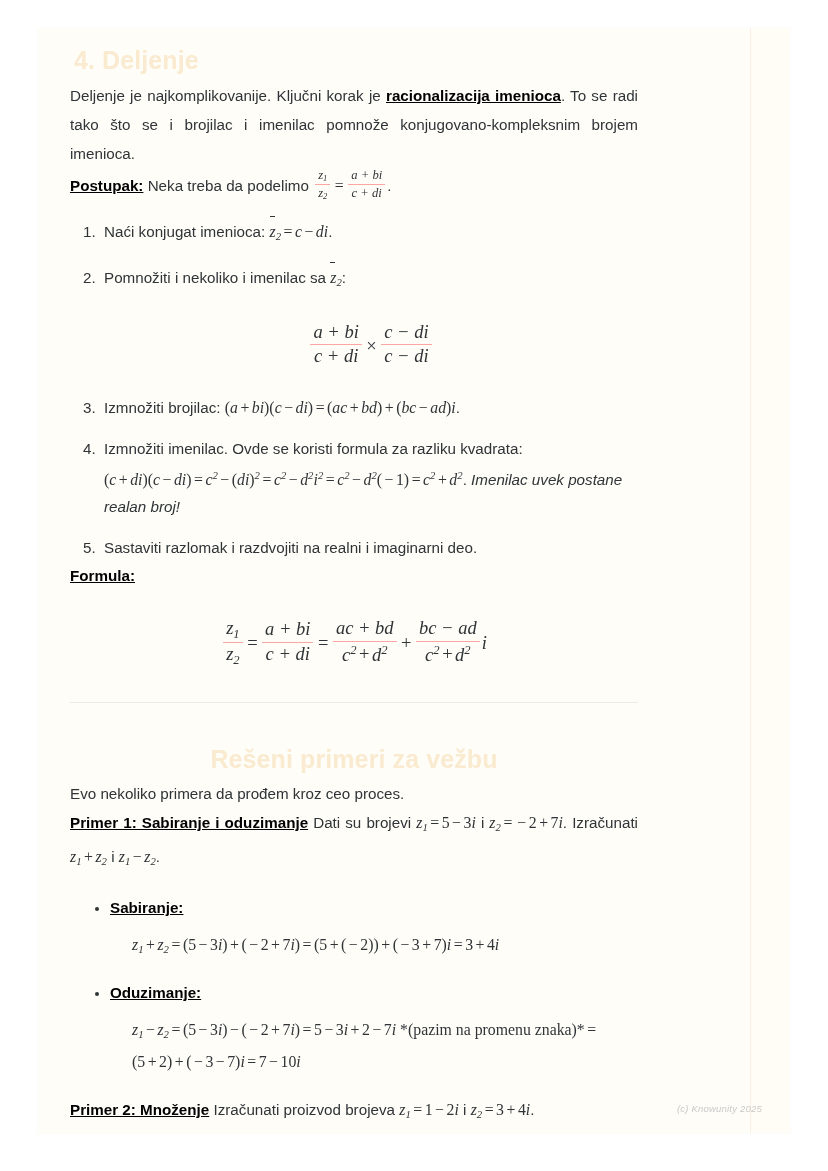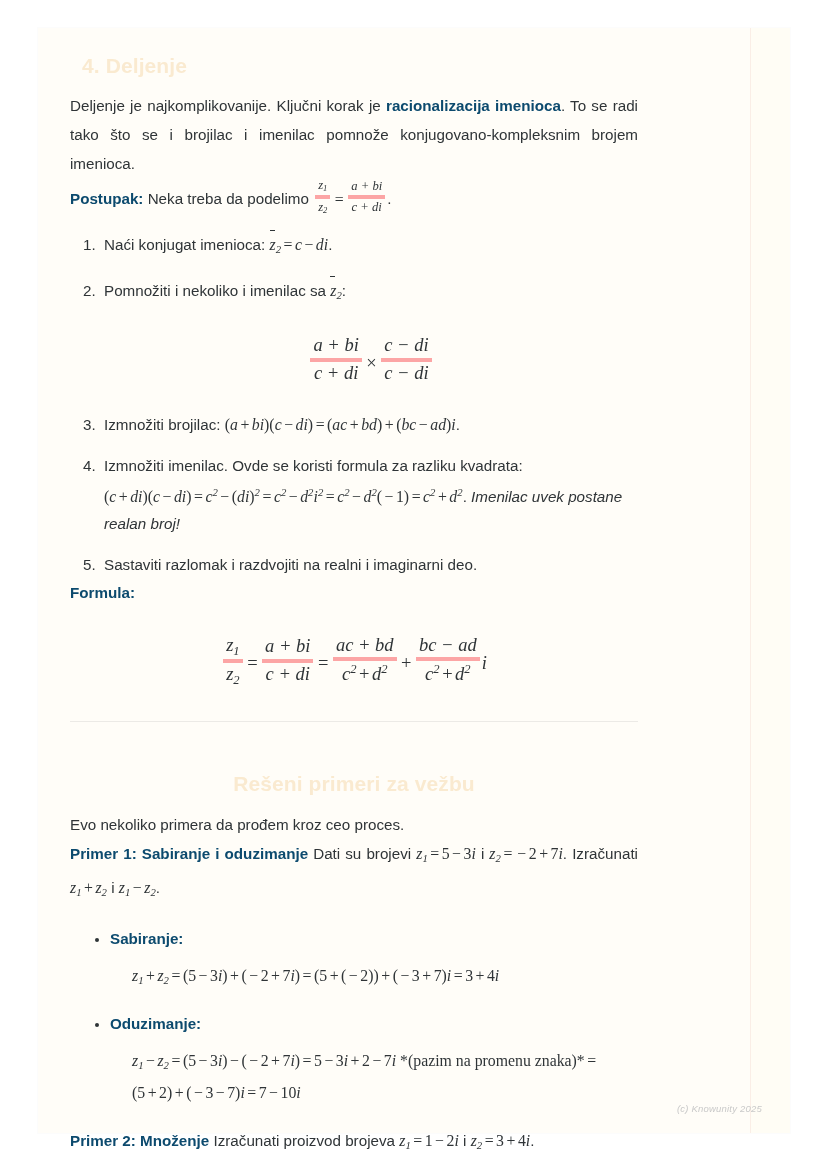--- a/index.html
+++ b/index.html
@@ -47,40 +47,40 @@
   #content {
     position: absolute;
     left: 70px;
     top: 28px;
     width: 568px;
     color: #2f3437;
   }
 
   
   .doc-h2 {
-    font-size: 21px;
+    font-size: 25px;
     font-weight: 700;
     line-height: 1.3;
     color: #faead0;
-    margin: 12px;
+    margin: 4px;
     letter-spacing: 0.1px;
   }
   #heading-deljenje { padding-top: 12px; }
   #heading-primeri  { padding-top: 36px; text-align: center; }
 
   
   p.body {
     font-size: 15.2px;
     line-height: 29px;
     margin: 0;
     color: #2f3437;
     text-align: justify;
   }
   .p-gap-2 { margin-top: 25px; }
-  b, strong { font-weight: 700; color: #0c4a6e; }
+  b, strong { font-weight: 700; color: #000000; text-decoration: underline; }
 
   
   ol.steps {
     margin: 16px 0 0 0;
     padding-left: 30px;
     font-size: 15.2px;
     line-height: 27px;
   }
   ol.steps > li {
     margin-bottom: 14px;
@@ -147,21 +147,21 @@
   .frac {
     display: inline-block;
     vertical-align: -0.52em;
     text-align: center;
     font-style: italic;
     margin: 0 2px;
   }
   .frac > .fnum {
     display: block;
     padding: 0 3px 1px 3px;
-    border-bottom: 4px solid #fca5a5;
+    border-bottom: 1px solid #fca5a5;
     line-height: 1.18;
   }
   .frac > .fden {
     display: block;
     padding: 1px 3px 0 3px;
     line-height: 1.18;
   }
   .frac.small { font-size: 0.80em; vertical-align: -0.48em; }
 
   .display-math .m { font-size: 18.5px; }

